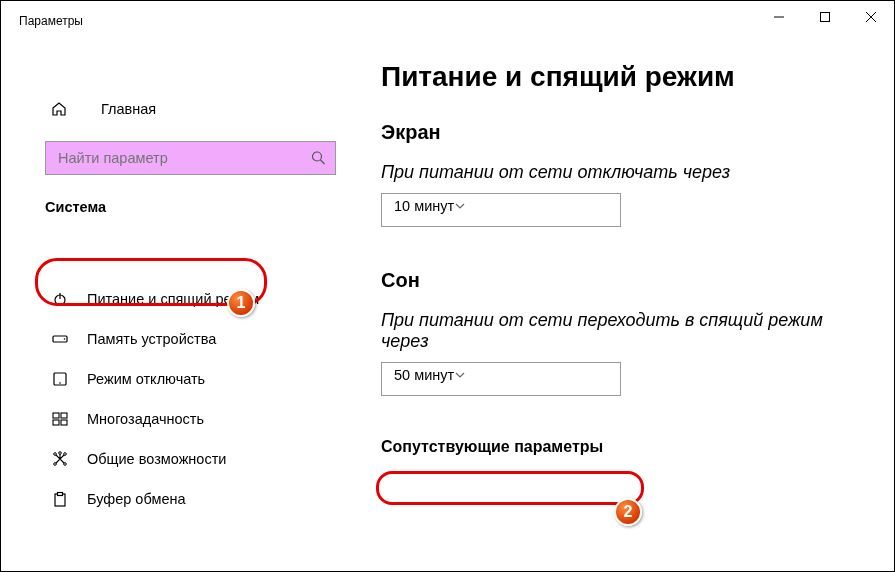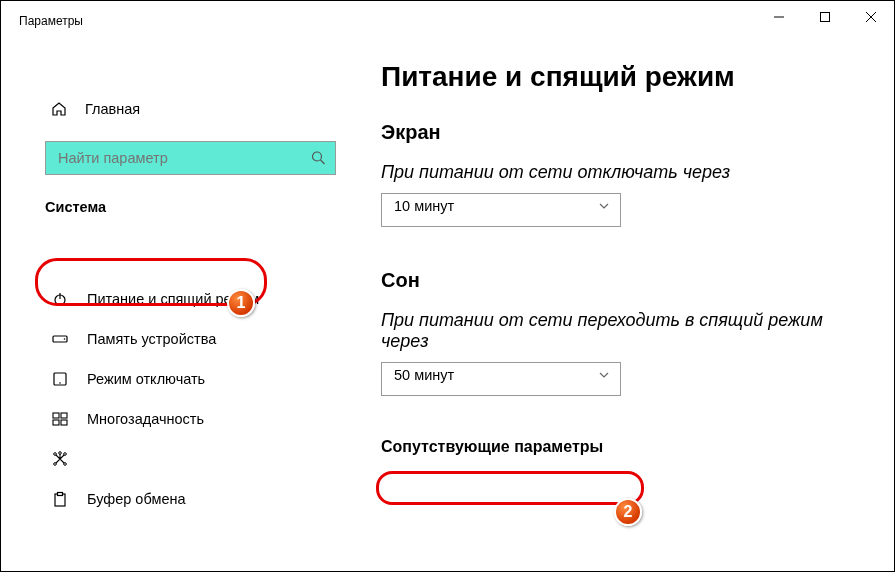--- a/index.html
+++ b/index.html
@@ -39,32 +39,32 @@
     height: 100%;
     overflow: hidden;
   }
   .main {
     flex: 1;
     padding: 20px 20px 0 35px;
     height: 100%;
     overflow: hidden;
   }
   .side-home {
-    display: flex; align-items: center; gap: 18px;
+    display: flex; align-items: center; gap: 34px;
     padding: 10px 0 10px 50px;
     margin-top: 50px;
     font-size: 14.5px;
   }
   .search-wrap {
     margin: 14px 10px 0 44px;
     position: relative;
   }
   .search-input {
     width: 100%; height: 34px;
-    border: 1px solid #999; background: #5eead4;
+    border: 1px solid #999; background: #f0abfc;
     padding: 0 34px 0 12px;
     font-size: 14.5px; color: #666; font-family: inherit;
     outline: none;
   }
   .search-icon-pos {
     position: absolute; right: 10px; top: 50%; transform: translateY(-50%);
     color: #333;
   }
   .side-subtitle {
     padding: 24px 0 8px 44px;
@@ -115,21 +115,21 @@
   }
   .main h2 {
     font-size: 20px; font-weight: 600; margin-top: 10px; margin-bottom: 18px;
   }
   .main .label {
     font-size: 18px; margin-bottom: 10px; font-style: italic;
   }
   .dropdown {
     height: 34px; width: 240px;
     border: 1px solid #999;
-    display: flex; align-items: center; justify-content: space-between;
+    display: flex; align-items: center; justify-content: flex-start;
     padding: 0 10px 8px 12px;
     font-size: 14.5px;
     margin-bottom: 42px;
   }
   .chev { color: #555; }
   .related-title {
     font-size: 16px; font-weight: 600; margin-top: 6px; margin-bottom: 14px;
   }
   .link {
     color: #0067c0;
@@ -234,20 +234,21 @@
         <span class="ico">
           <svg width="16" height="16" viewBox="0 0 16 16">
               <path d="M8 2 L8 8 M8 8 L3 13 M8 8 L13 13 M8 8 L13 3 M8 8 L3 3" stroke="#000" stroke-width="1.1"></path>
               <circle cx="8" cy="2" r="1.3" fill="#fff" stroke="#000"></circle>
               <circle cx="3" cy="13" r="1.3" fill="#fff" stroke="#000"></circle>
               <circle cx="13" cy="13" r="1.3" fill="#fff" stroke="#000"></circle>
               <circle cx="13" cy="3" r="1.3" fill="#fff" stroke="#000"></circle>
               <circle cx="3" cy="3" r="1.3" fill="#fff" stroke="#000"></circle>
             </svg>
         </span>
+        <span>Общие возможности</span>
       </div>
 
       <div class="side-item">
         <span class="ico">
           <svg width="16" height="16" viewBox="0 0 16 16">
               <rect x="3" y="3" width="10" height="12" fill="none" stroke="#000" stroke-width="1.2"></rect>
               <rect x="5.5" y="1.5" width="5" height="3" fill="#fff" stroke="#000" stroke-width="1.2"></rect>
             </svg>
         </span>
         <span>Буфер обмена</span>

